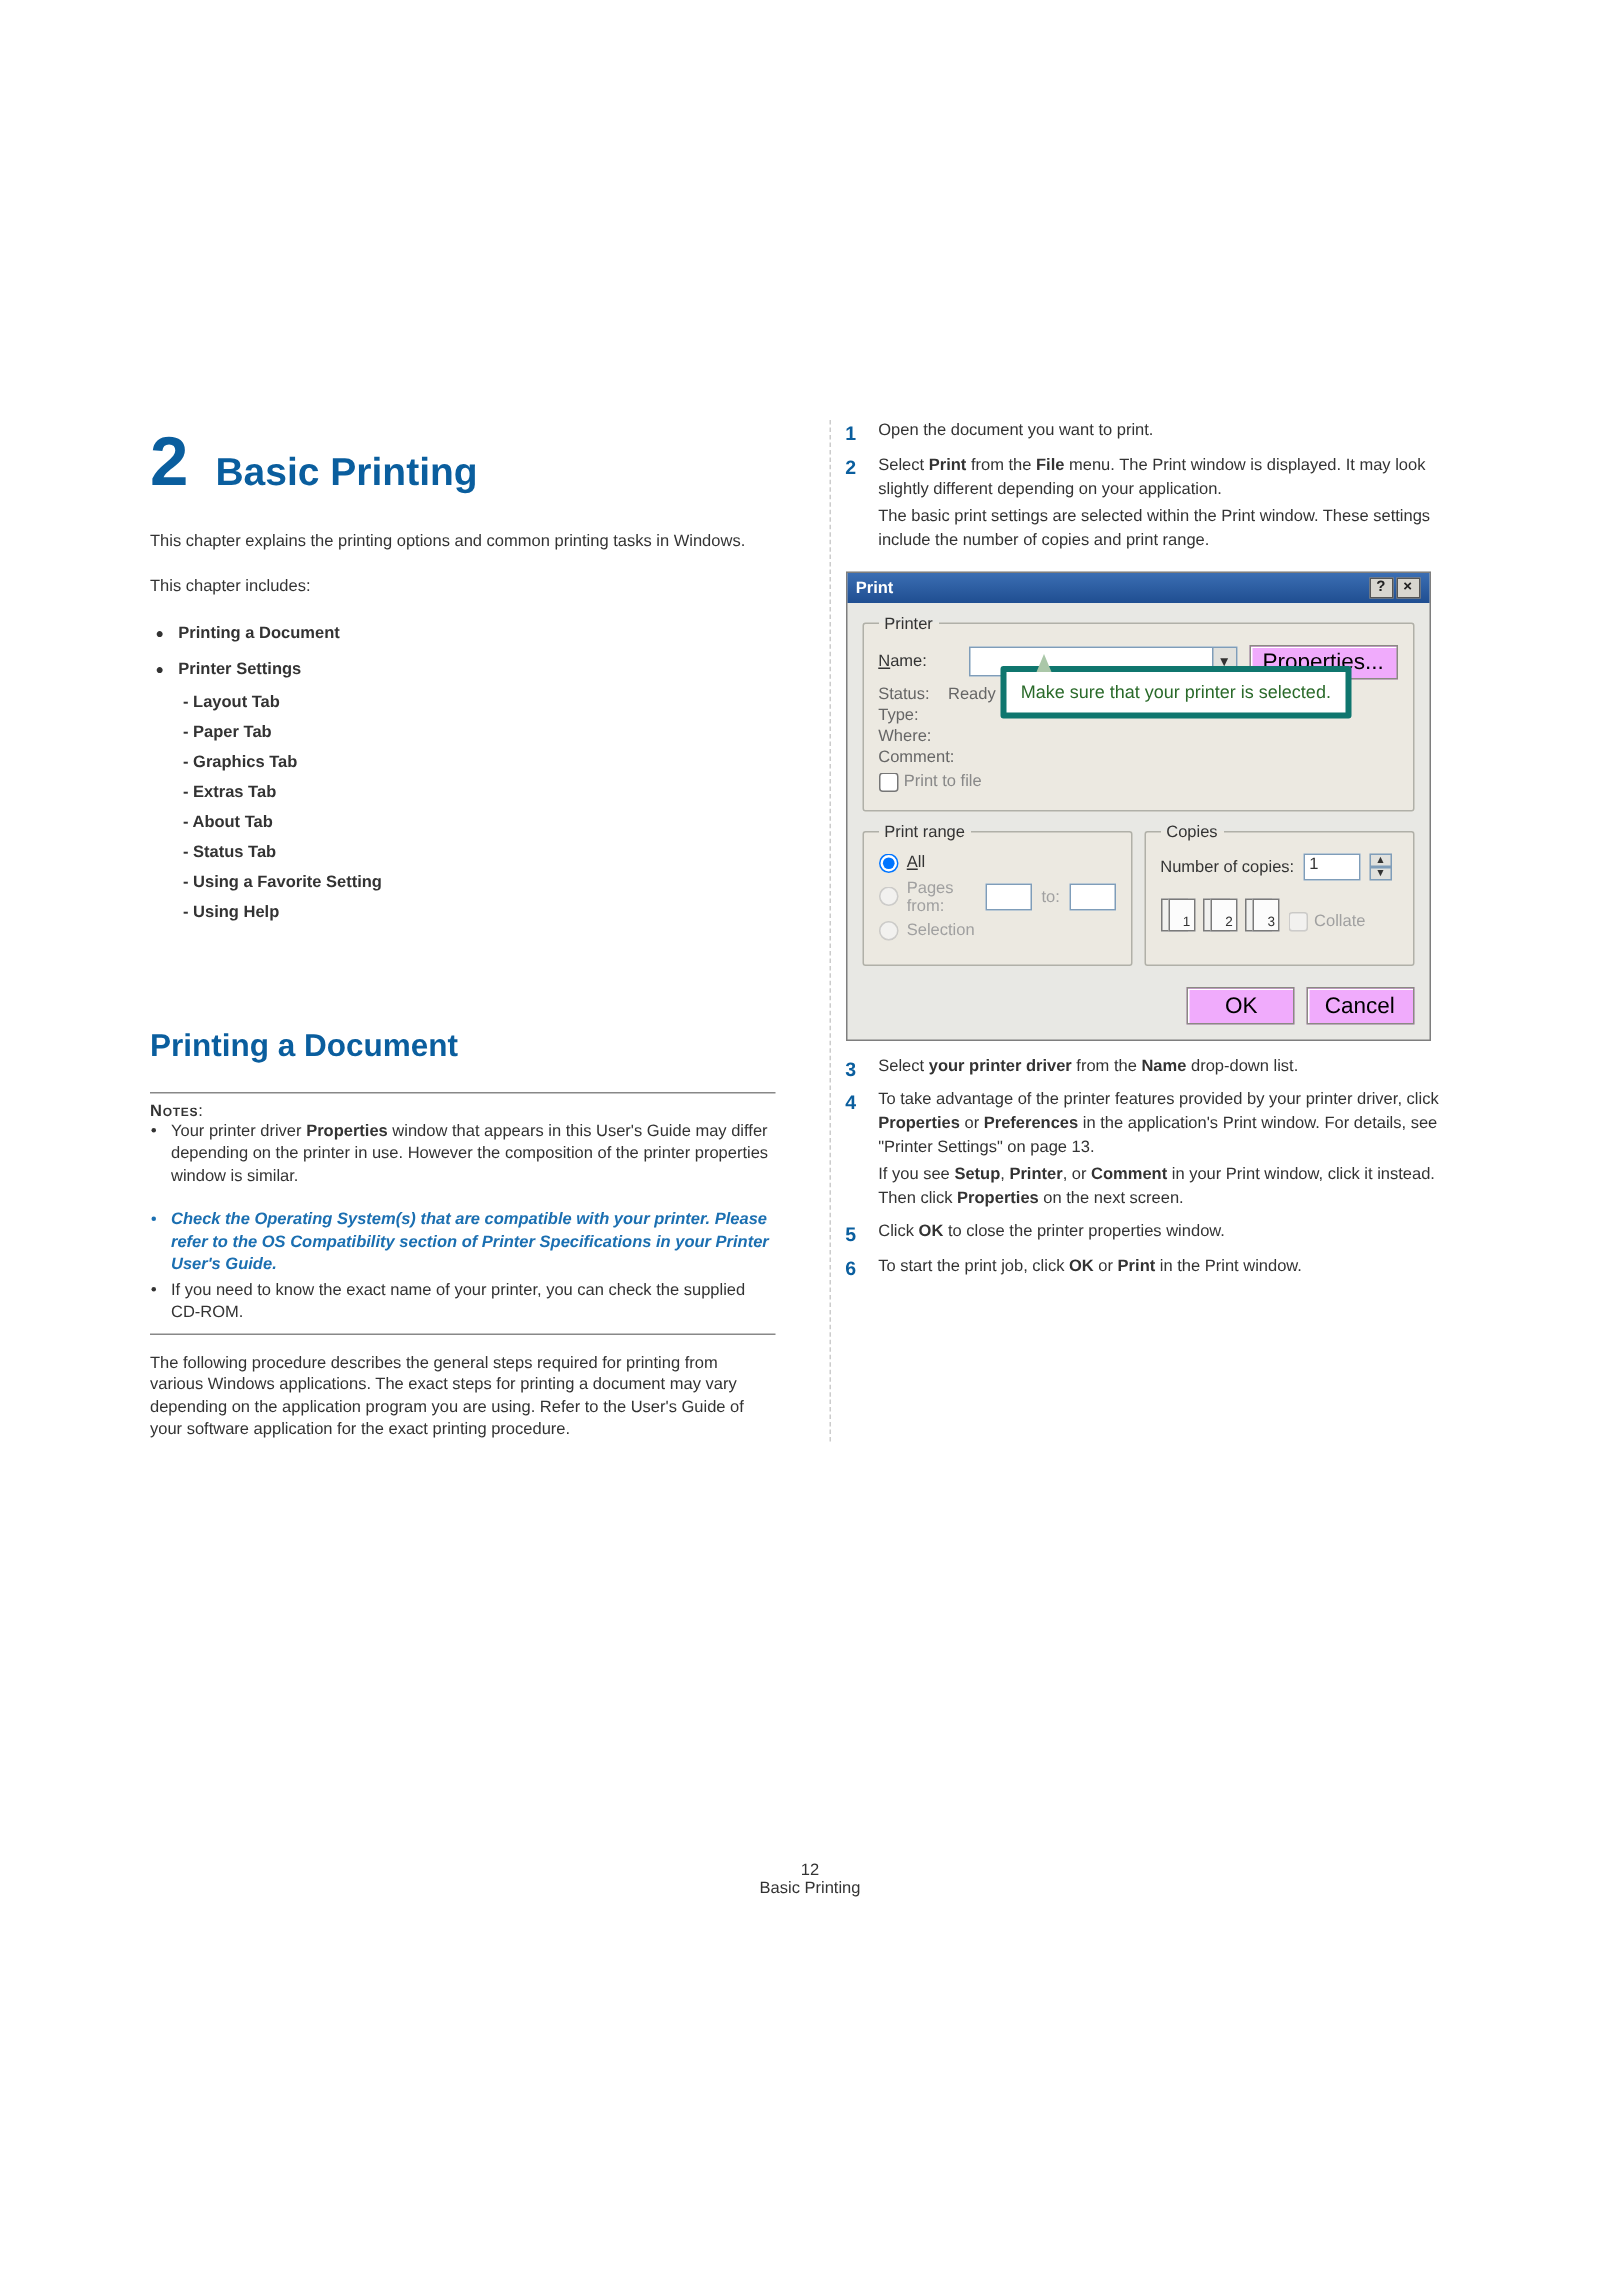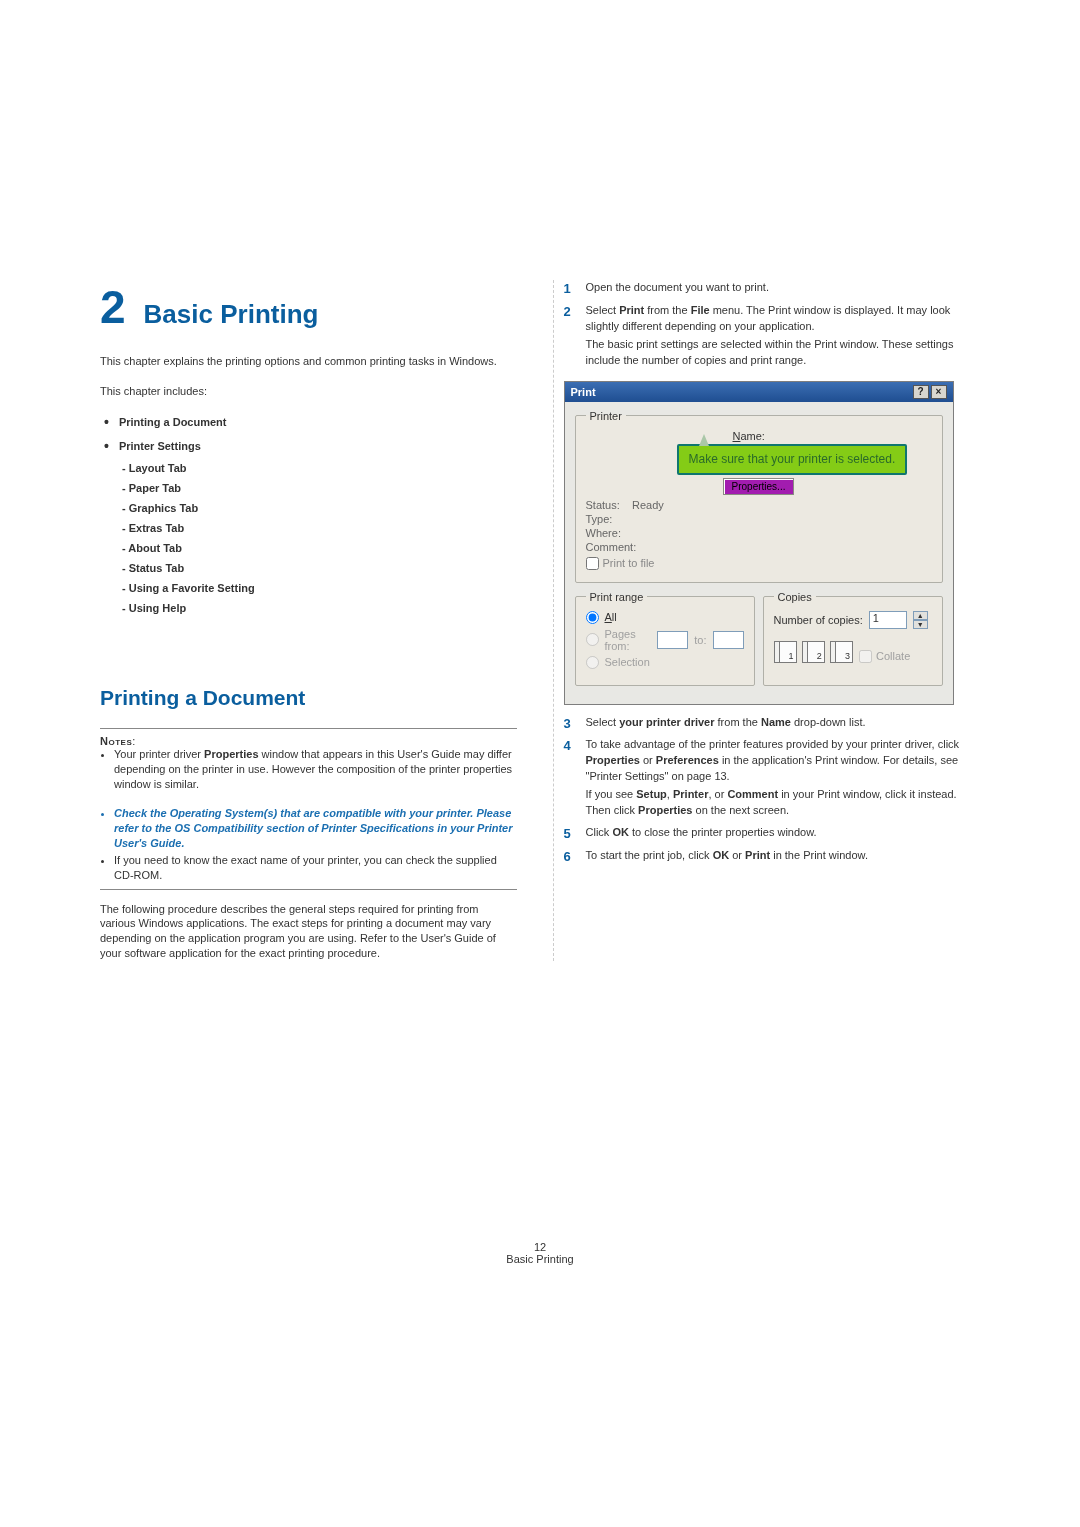--- a/index.html
+++ b/index.html
@@ -180,21 +180,20 @@
     }
     fieldset.win legend {
       padding: 0 4px;
       color: #333;
     }
     .printer-row {
       display: flex;
       align-items: center;
       margin-bottom: 4px;
       gap: 8px;
-      flex-direction: column;
     }
     .printer-row label {
       min-width: 52px;
     }
     .name-select {
       flex: 1;
       position: relative;
     }
     .name-field {
       width: 100%;
@@ -208,33 +207,33 @@
       top: 1px;
       width: 16px;
       height: 18px;
       background: #e1e1dd;
       border-left: 1px solid #7f9db9;
       text-align: center;
       line-height: 18px;
       font-size: 9px;
     }
     .win-btn {
-      background: #a21caf;
+      background: #f0abfc;
       border: 1px solid #8a8a82;
       padding: 2px 8px;
       font-family: Tahoma, Arial, sans-serif;
-      font-size: 10px;
+      font-size: 15px;
       box-shadow: 1px 1px 0 #fff inset;
     }
     .callout-box {
       position: absolute;
       top: 22px;
-      left: 101px;
-      background: #84cc16;
-      border: 2px solid #0f766e;
+      left: 91px;
+      background: #ffffff;
+      border: 4px solid #0f766e;
       color: #2a6a2a;
       font-family: Verdana, sans-serif;
       font-size: 12px;
       padding: 6px 10px;
       border-radius: 2px;
       line-height: 1.3;
     }
     .callout-arrow {
       position: absolute;
       top: -12px;
@@ -500,20 +499,24 @@
                   <span class="page-icon front"><span class="pg-num">3</span></span>
                 </span>
                 <span class="chk-row">
                   <input type="checkbox" disabled="" class="chk" style="">
                   <span>Collate</span>
                 </span>
               </div>
             </fieldset>
           </div>
 
+          <div class="btn-row">
+            <button class="win-btn">OK</button>
+            <button class="win-btn">Cancel</button>
+          </div>
         </div>
       </div>
     </div>
 
     <ol class="steps">
       <li class="step-item">
         <span class="step-num">3</span>
         <div class="step-body">
             <p>
           <span>Select </span><b>your printer driver</b><span> from the </span><b>Name</b><span> drop-down list.</span>

